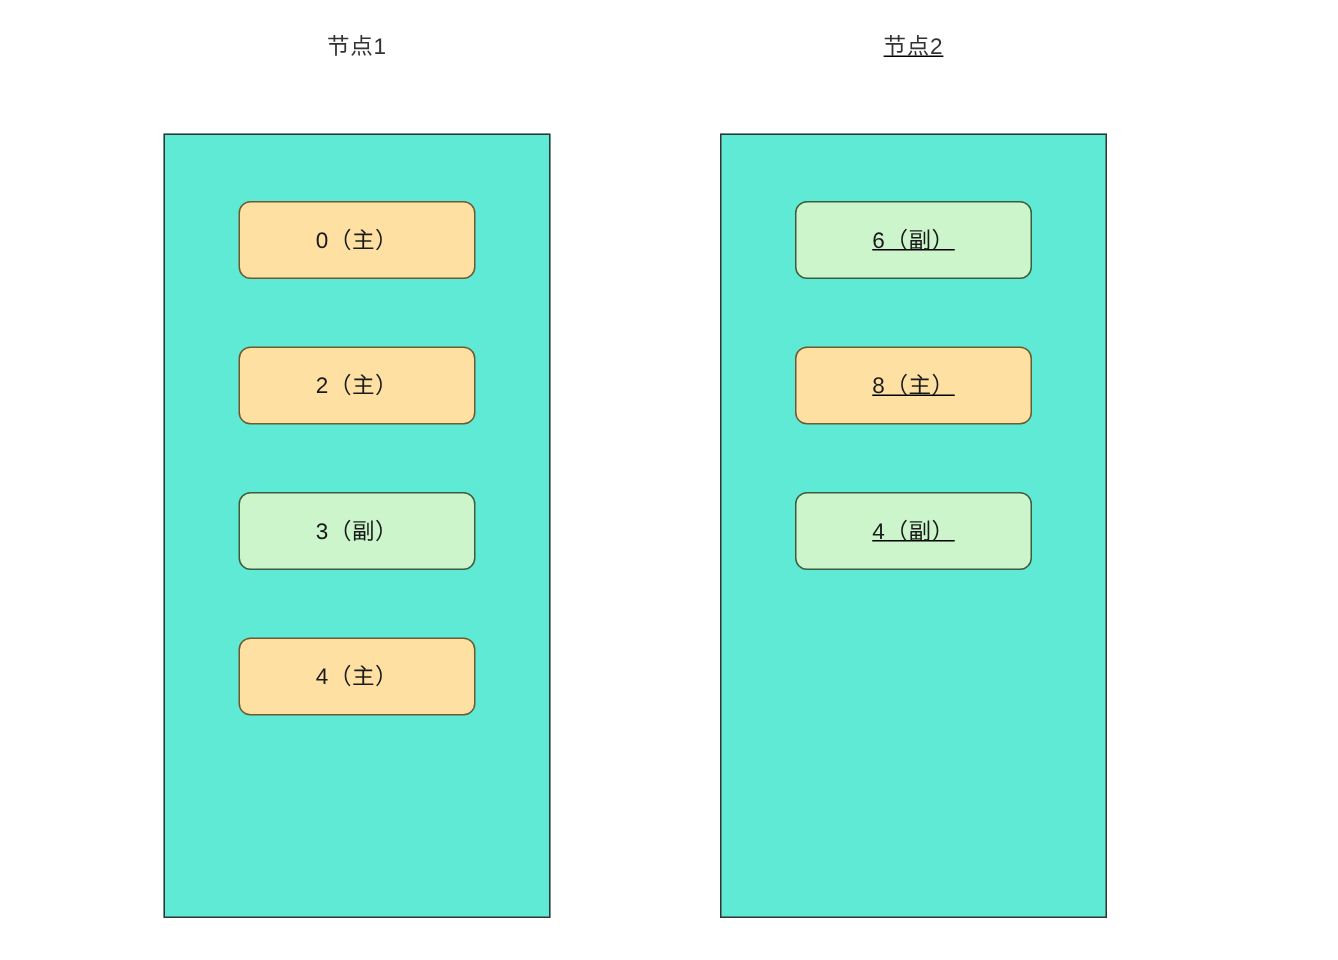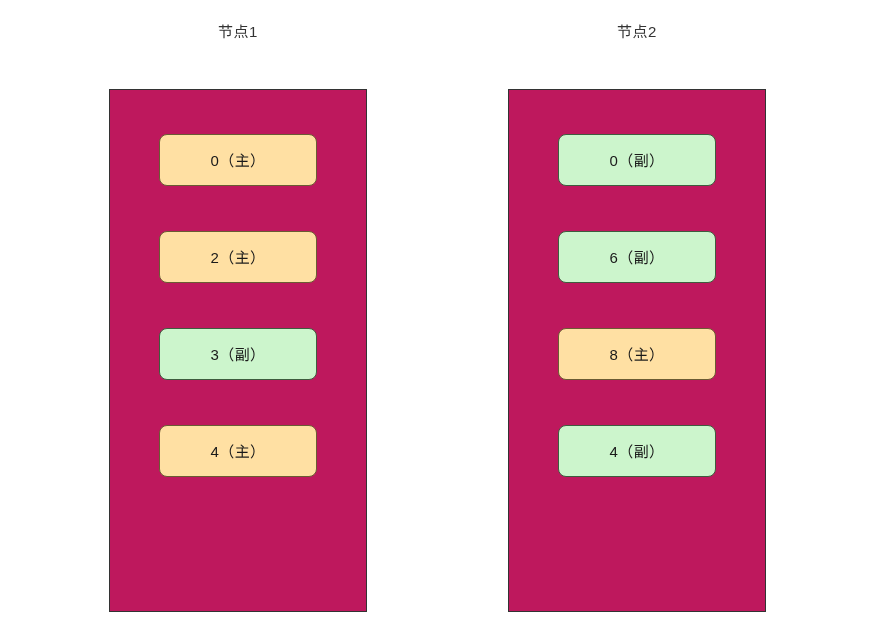--- a/index.html
+++ b/index.html
@@ -26,39 +26,39 @@
   
   .node {
     position: absolute;
     top: 22px;
     width: 276px;
     display: flex;
     flex-direction: column;
     align-items: center;
   }
   .node-1 { left: 100px; }
-  .node-2 { left: 499px; }
+  .node-2 { left: 471px; text-decoration: underline; }
 
   .node-title {
     font-size: 15px;
     line-height: 19px;
     color: #333333;
     letter-spacing: 0.5px;
     margin-bottom: 48px;
     white-space: nowrap;
     user-select: none;
   }
 
   
   .node-box {
     width: 258px;
     height: 523px;
     box-sizing: border-box;
     border: 1px solid #333333;
-    background: #be185d;
+    background: #5eead4;
     display: flex;
     flex-direction: column;
     align-items: center;
     padding-top: 44px;
     padding-bottom: 26px;
   }
 
   .shard-list {
     width: 100%;
     display: flex;
@@ -126,23 +126,20 @@
       </div>
     </div>
   </div>
 
   <div class="node node-2">
     <div class="node-title">节点2</div>
 
     <div class="node-box">
       <div class="shard-list">
 
-        <div class="shard replica">
-          <span class="shard-label">0（副）</span>
-        </div>
 
 
         <div class="shard replica">
           <span class="shard-label">6（副）</span>
         </div>
 
         <div class="shard primary">
           <span class="shard-label">8（主）</span>
         </div>
 

